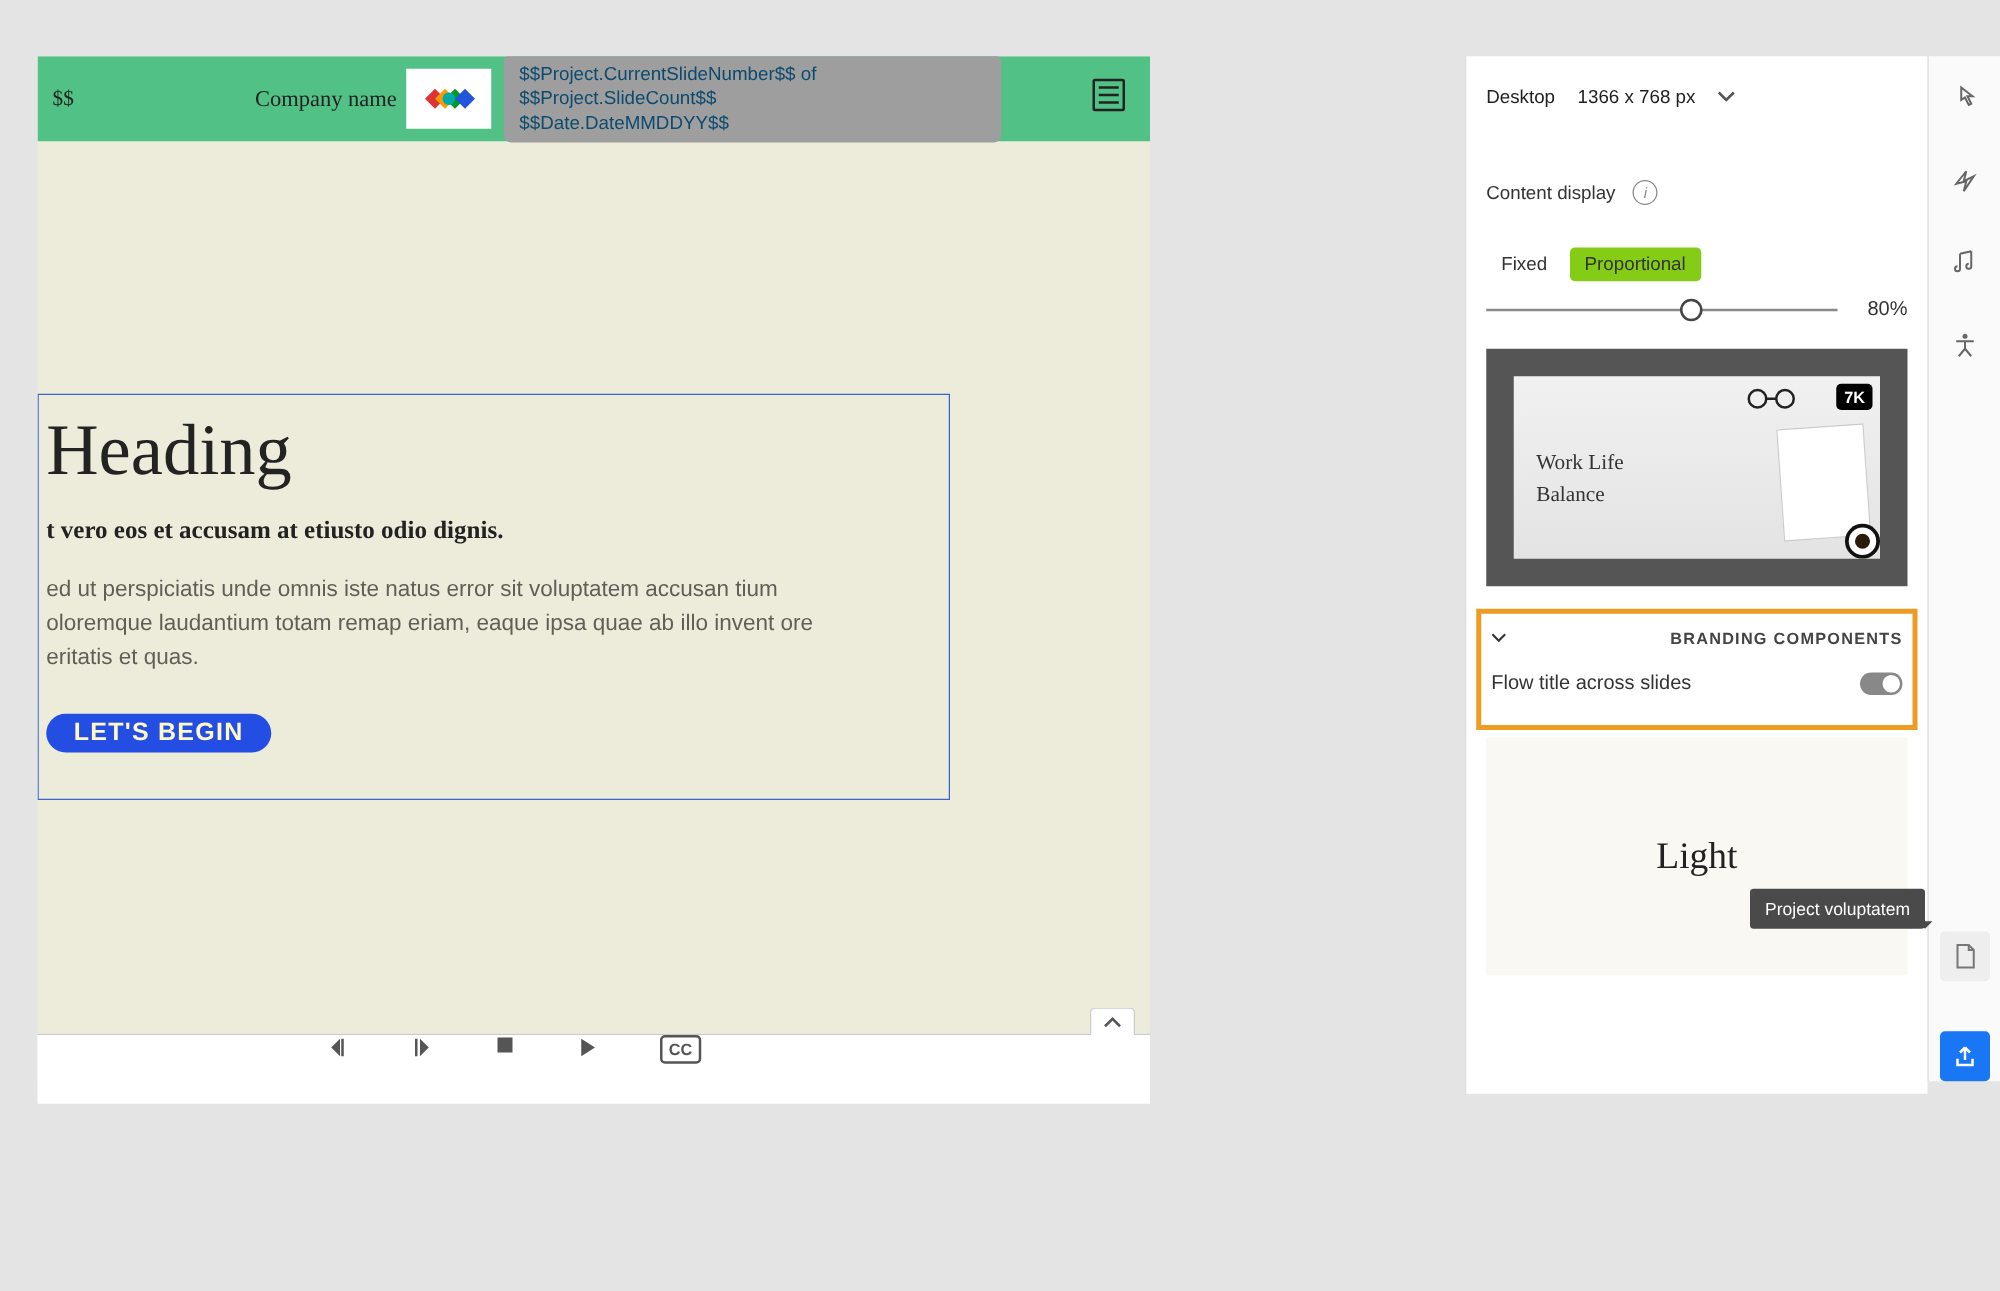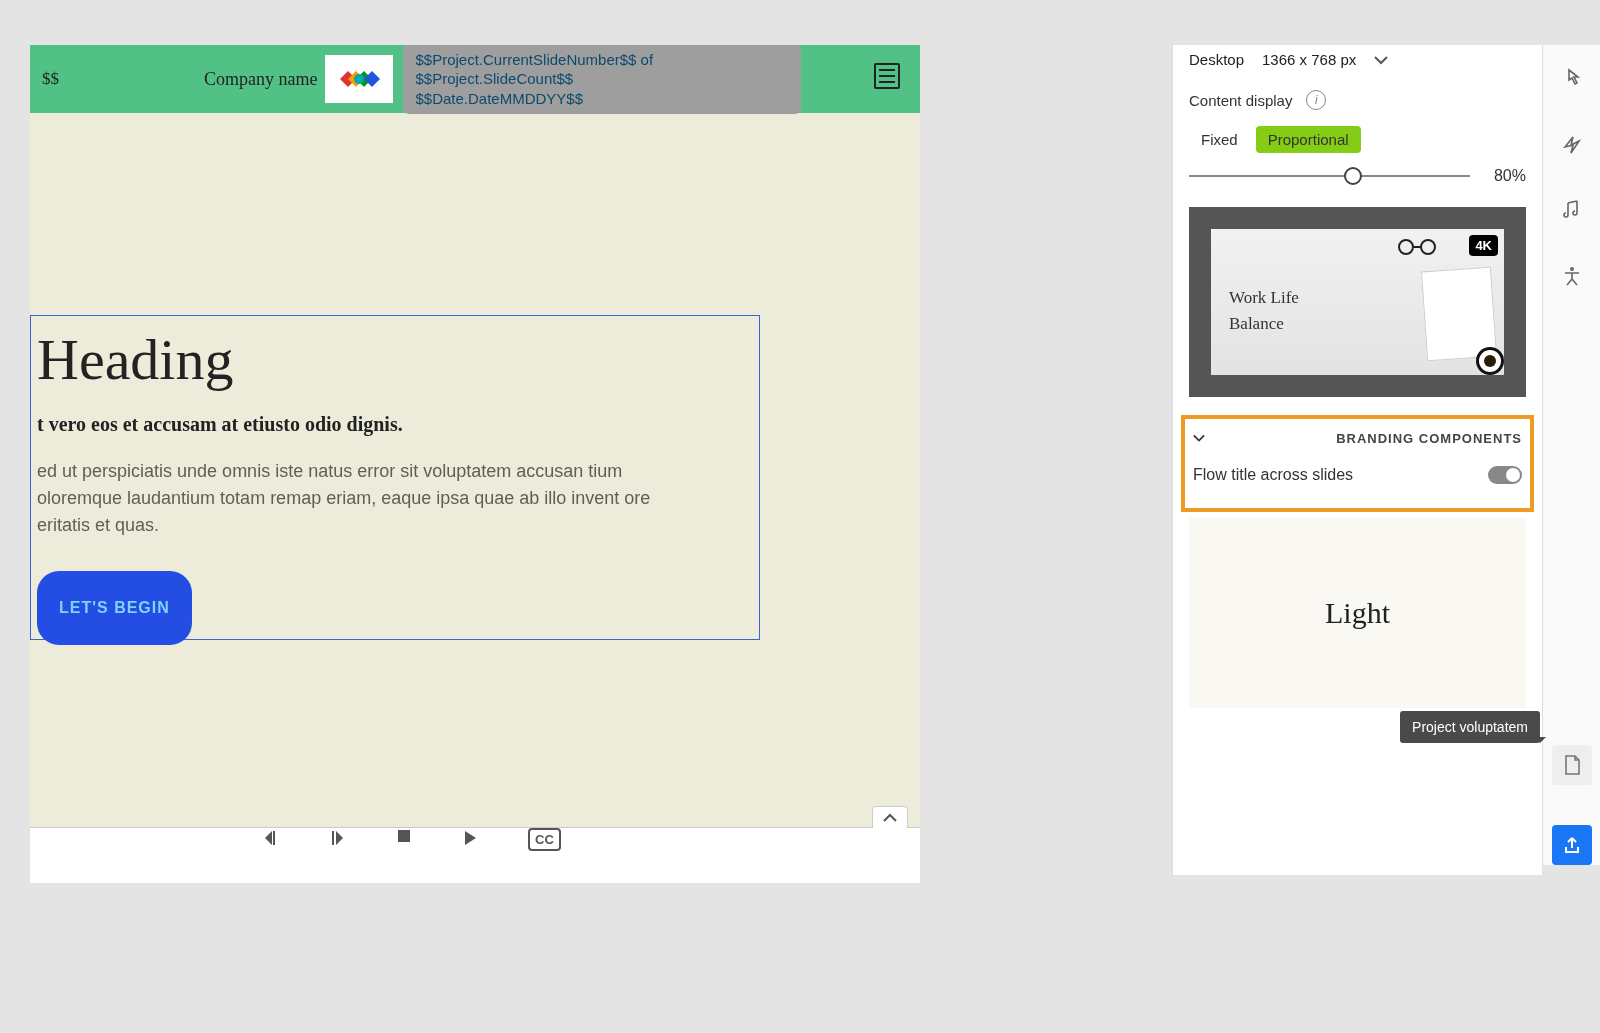--- a/index.html
+++ b/index.html
@@ -105,25 +105,25 @@
 .bodytext {
   font-size: 18px;
   color: #5f5f58;
   line-height: 1.5;
   width: 665px;
   margin-bottom: 32px;
 }
 .cta {
   display: inline-block;
   background: #234de3;
-  color: #7dd3fc;
-  font-size: 16px;
+  color: #fef9c3;
+  font-size: 20px;
   font-weight: 600;
   letter-spacing: 1px;
-  padding: 28px 22px;
+  padding: 4px 22px;
   border-radius: 22px;
   cursor: pointer;
 }
 
 .playbar {
   position: absolute;
   left: 30px;
   bottom: 150px;
   width: 890px;
   height: 56px;
@@ -169,21 +169,21 @@
   position: absolute;
   right: 58px;
   top: 45px;
   width: 370px;
   height: 830px;
   background: #fff;
   border-left: 1px solid #ddd;
   font-size: 15px;
   color: #333;
 }
-.props-row { padding: 6px 16px; }
+.props-row { padding: 24px 16px; }
 .device-row {
   display: flex;
   align-items: center;
   gap: 18px;
 }
 .device-label { font-weight: 400; color: #222; }
 .device-size { color: #222; }
 .chev-down { color: #555; }
 .content-disp-row {
   display: flex;
@@ -484,21 +484,21 @@
 
   <div class="slider-row">
     <div class="slider-track">
       <div class="slider-knob"></div>
     </div>
     <span class="slider-val">80%</span>
   </div>
 
   <div class="preview">
     <div class="preview-inner">
-      <div class="res-badge">4K</div>
+      <div class="res-badge">7K</div>
       <div class="preview-text">Work Life<br>Balance</div>
       <div class="prev-obj" style="right:10px;top:40px;width:70px;height:90px;background:#fff;border:1px solid #ccc;transform:rotate(-4deg);"></div>
       <div class="prev-obj" style="right:0px;bottom:0px;width:28px;height:28px;background:#111;border-radius:50%;"></div>
       <div class="prev-obj" style="right:3px;bottom:3px;width:22px;height:22px;background:#fff;border-radius:50%;"></div>
       <div class="prev-obj" style="right:8px;bottom:8px;width:12px;height:12px;background:#2b1b0a;border-radius:50%;"></div>
       <div class="prev-obj" style="right:60px;top:8px;width:50px;height:20px;background:transparent;">
         <svg width="50" height="20">
             <circle cx="12" cy="10" r="7" stroke="#222" stroke-width="2" fill="none"></circle>
             <circle cx="34" cy="10" r="7" stroke="#222" stroke-width="2" fill="none"></circle>
             <line x1="19" y1="10" x2="27" y2="10" stroke="#222" stroke-width="2"></line>

